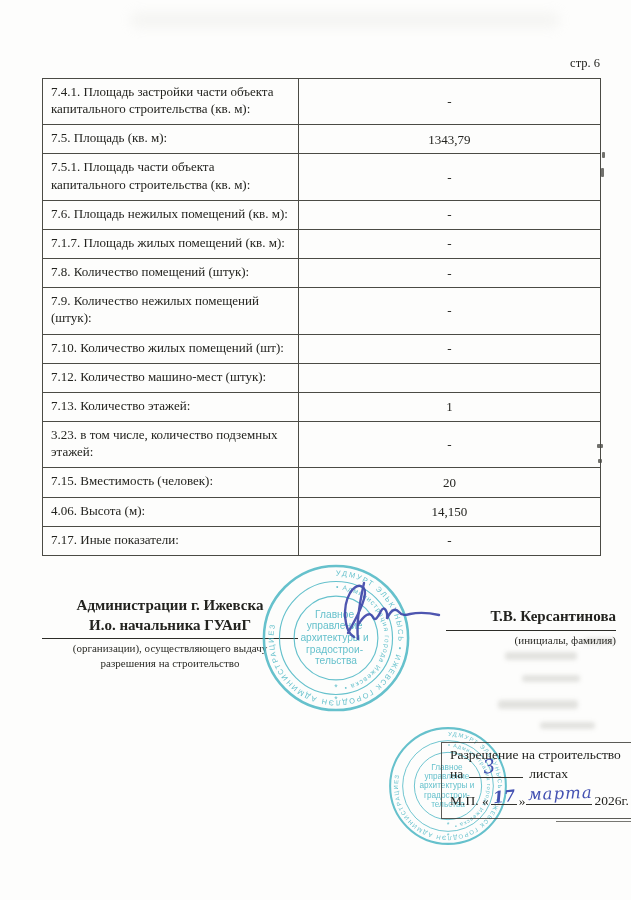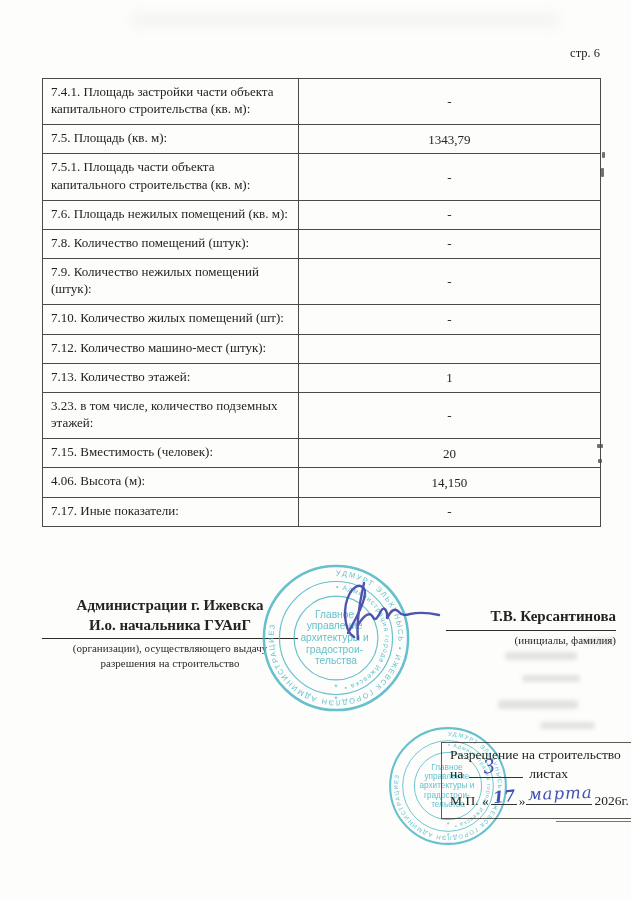--- a/index.html
+++ b/index.html
@@ -7,21 +7,21 @@
     position:relative;width:631px;height:900px;background:#fdfdfc;
     font-family:"Liberation Serif", serif;color:#23231f;overflow:hidden;
   }
   
   .scan-band{position:absolute;left:130px;top:12px;width:430px;height:16px;
     background:#d9d9d4;opacity:.22;filter:blur(6px);border-radius:8px;}
   .smudge{position:absolute;background:#c2c2bc;opacity:.45;filter:blur(2px);border-radius:3px;}
   .speck{position:absolute;background:#4e4e49;opacity:.8;border-radius:1px;}
   .stray-line{position:absolute;height:1px;background:#55554f;opacity:.8;}
   
-  .pagenum{position:absolute;top:46px;right:31px;font-size:12.5px;}
+  .pagenum{position:absolute;top:56px;right:31px;font-size:12.5px;}
   
   table.form{
     position:absolute;left:42px;top:78px;width:559px;border-collapse:collapse;
     font-size:13px;line-height:1.32;
   }
   table.form td{border:1px solid #4b4b45;}
   td.lbl{width:251px;padding:4px 8px 7px 8px;vertical-align:middle;}
   td.val{width:308px;text-align:center;vertical-align:middle;padding:4px 6px;}
   
   .sig-left{position:absolute;left:42px;top:596px;width:256px;text-align:center;}
@@ -86,20 +86,24 @@
     </tr>
     <tr>
       <td class="lbl">7.5.1. Площадь части объекта капитального строительства (кв. м):</td>
       <td class="val">-</td>
     </tr>
     <tr>
       <td class="lbl">7.6. Площадь нежилых помещений (кв. м):</td>
       <td class="val">-</td>
     </tr>
     <tr>
+      <td class="lbl">7.1.7. Площадь жилых помещений (кв. м):</td>
+      <td class="val">-</td>
+    </tr>
+    <tr>
       <td class="lbl">7.8. Количество помещений (штук):</td>
       <td class="val">-</td>
     </tr>
     <tr>
       <td class="lbl">7.9. Количество нежилых помещений (штук):</td>
       <td class="val">-</td>
     </tr>
     <tr>
       <td class="lbl">7.10. Количество жилых помещений (шт):</td>
       <td class="val">-</td>

